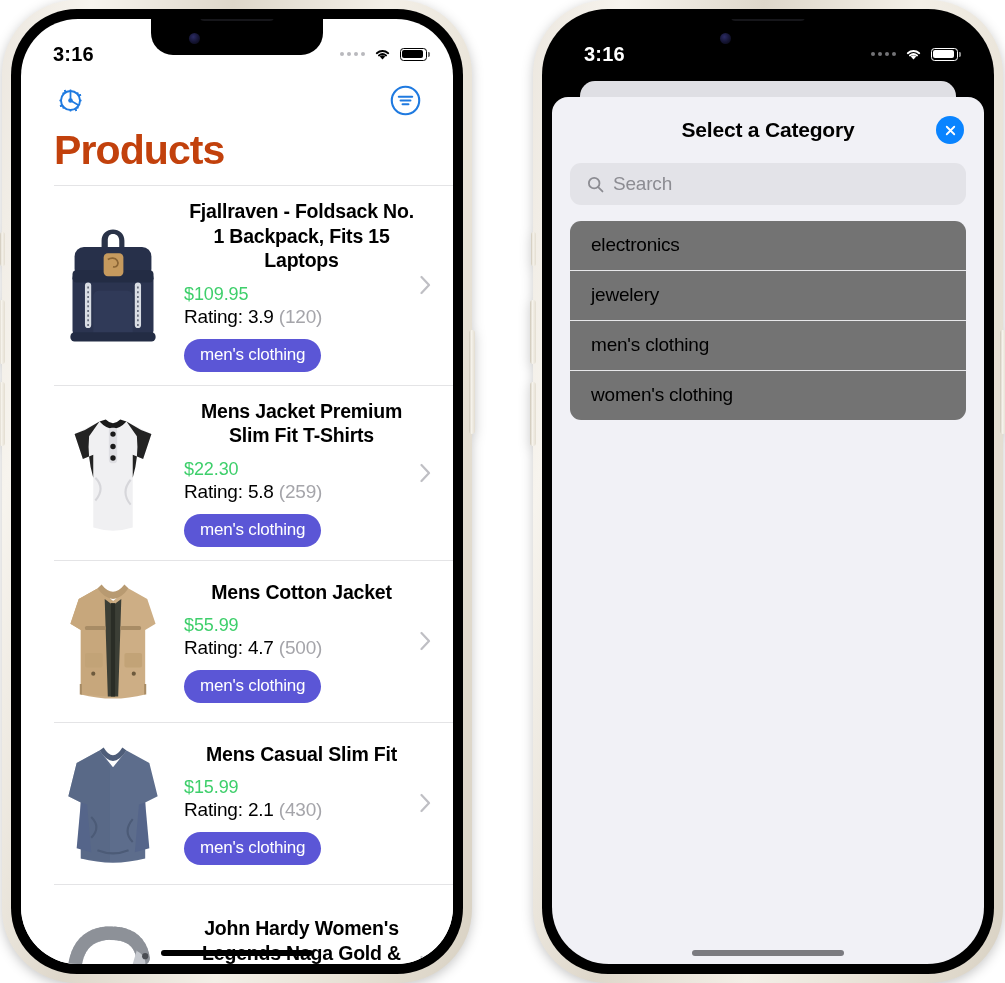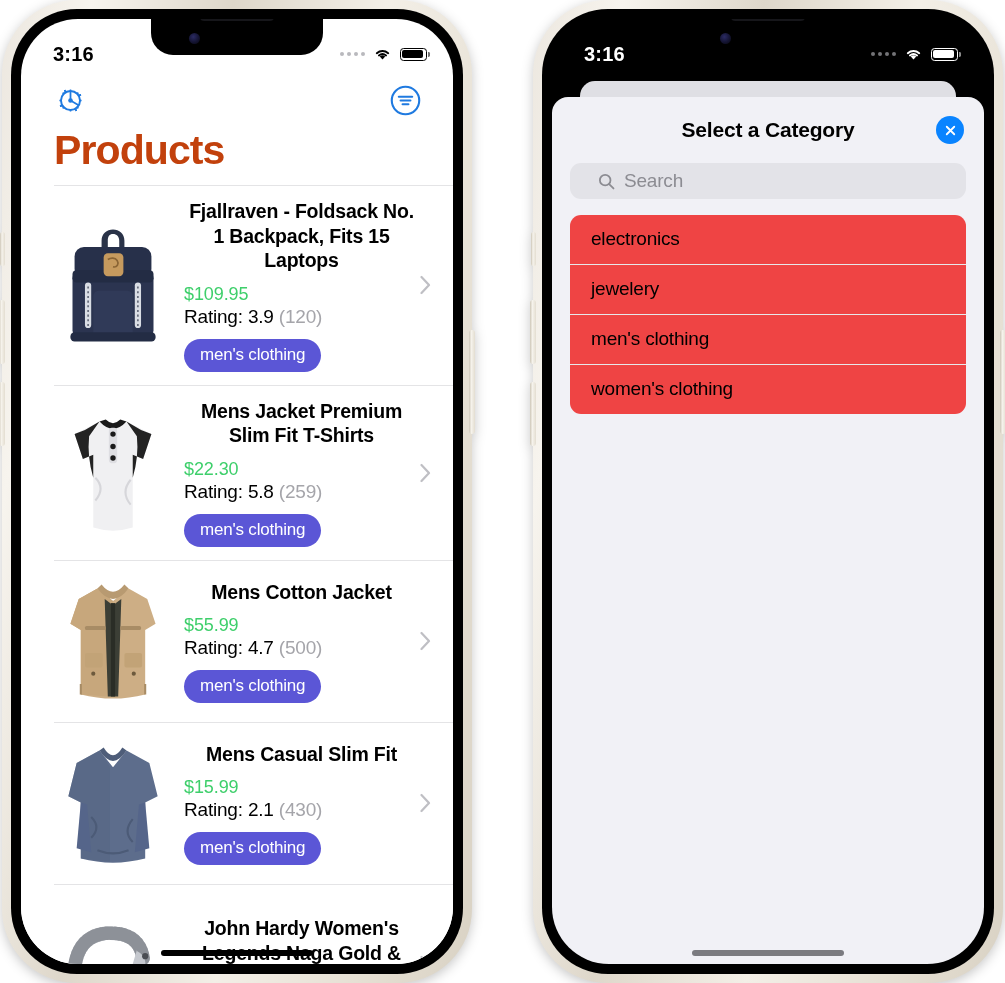--- a/index.html
+++ b/index.html
@@ -158,26 +158,26 @@
     display:flex; align-items:center; justify-content:center;
   }
   .sheet-title { font-size:21px; font-weight:700; color:#000; letter-spacing:-0.2px; }
   .sheet-close {
     position:absolute; right:2px; top:50%; transform:translateY(-50%);
     width:28px; height:28px; border-radius:50%;
     background:#0a84ff; display:flex; align-items:center; justify-content:center;
     cursor:pointer;
   }
   .searchbar {
-    height:36px; background:#e3e3e8; border-radius:11px;
-    display:flex; align-items:center; gap:9px; padding: 0 28px;
+    height:42px; background:#e3e3e8; border-radius:11px;
+    display:flex; align-items:center; gap:9px; padding: 0 17px;
     margin-bottom: 16px;
   }
   .search-ph { color:#8c8c92; font-size:19px; letter-spacing:-0.2px; }
-  .cat-card { background:#ef4444; border-radius:11px; overflow:hidden; }
+  .cat-card { background:#737373; border-radius:11px; overflow:hidden; }
   .cat-item {
     padding: 13px 21px 14px; font-size:19px; color:#000; letter-spacing:-0.2px;
     cursor:pointer;
   }
   .cat-item + .cat-item { border-top:1px solid #e8e8ea; }
 </style>
 </head>
 <body>
 
 <div class="stage">

